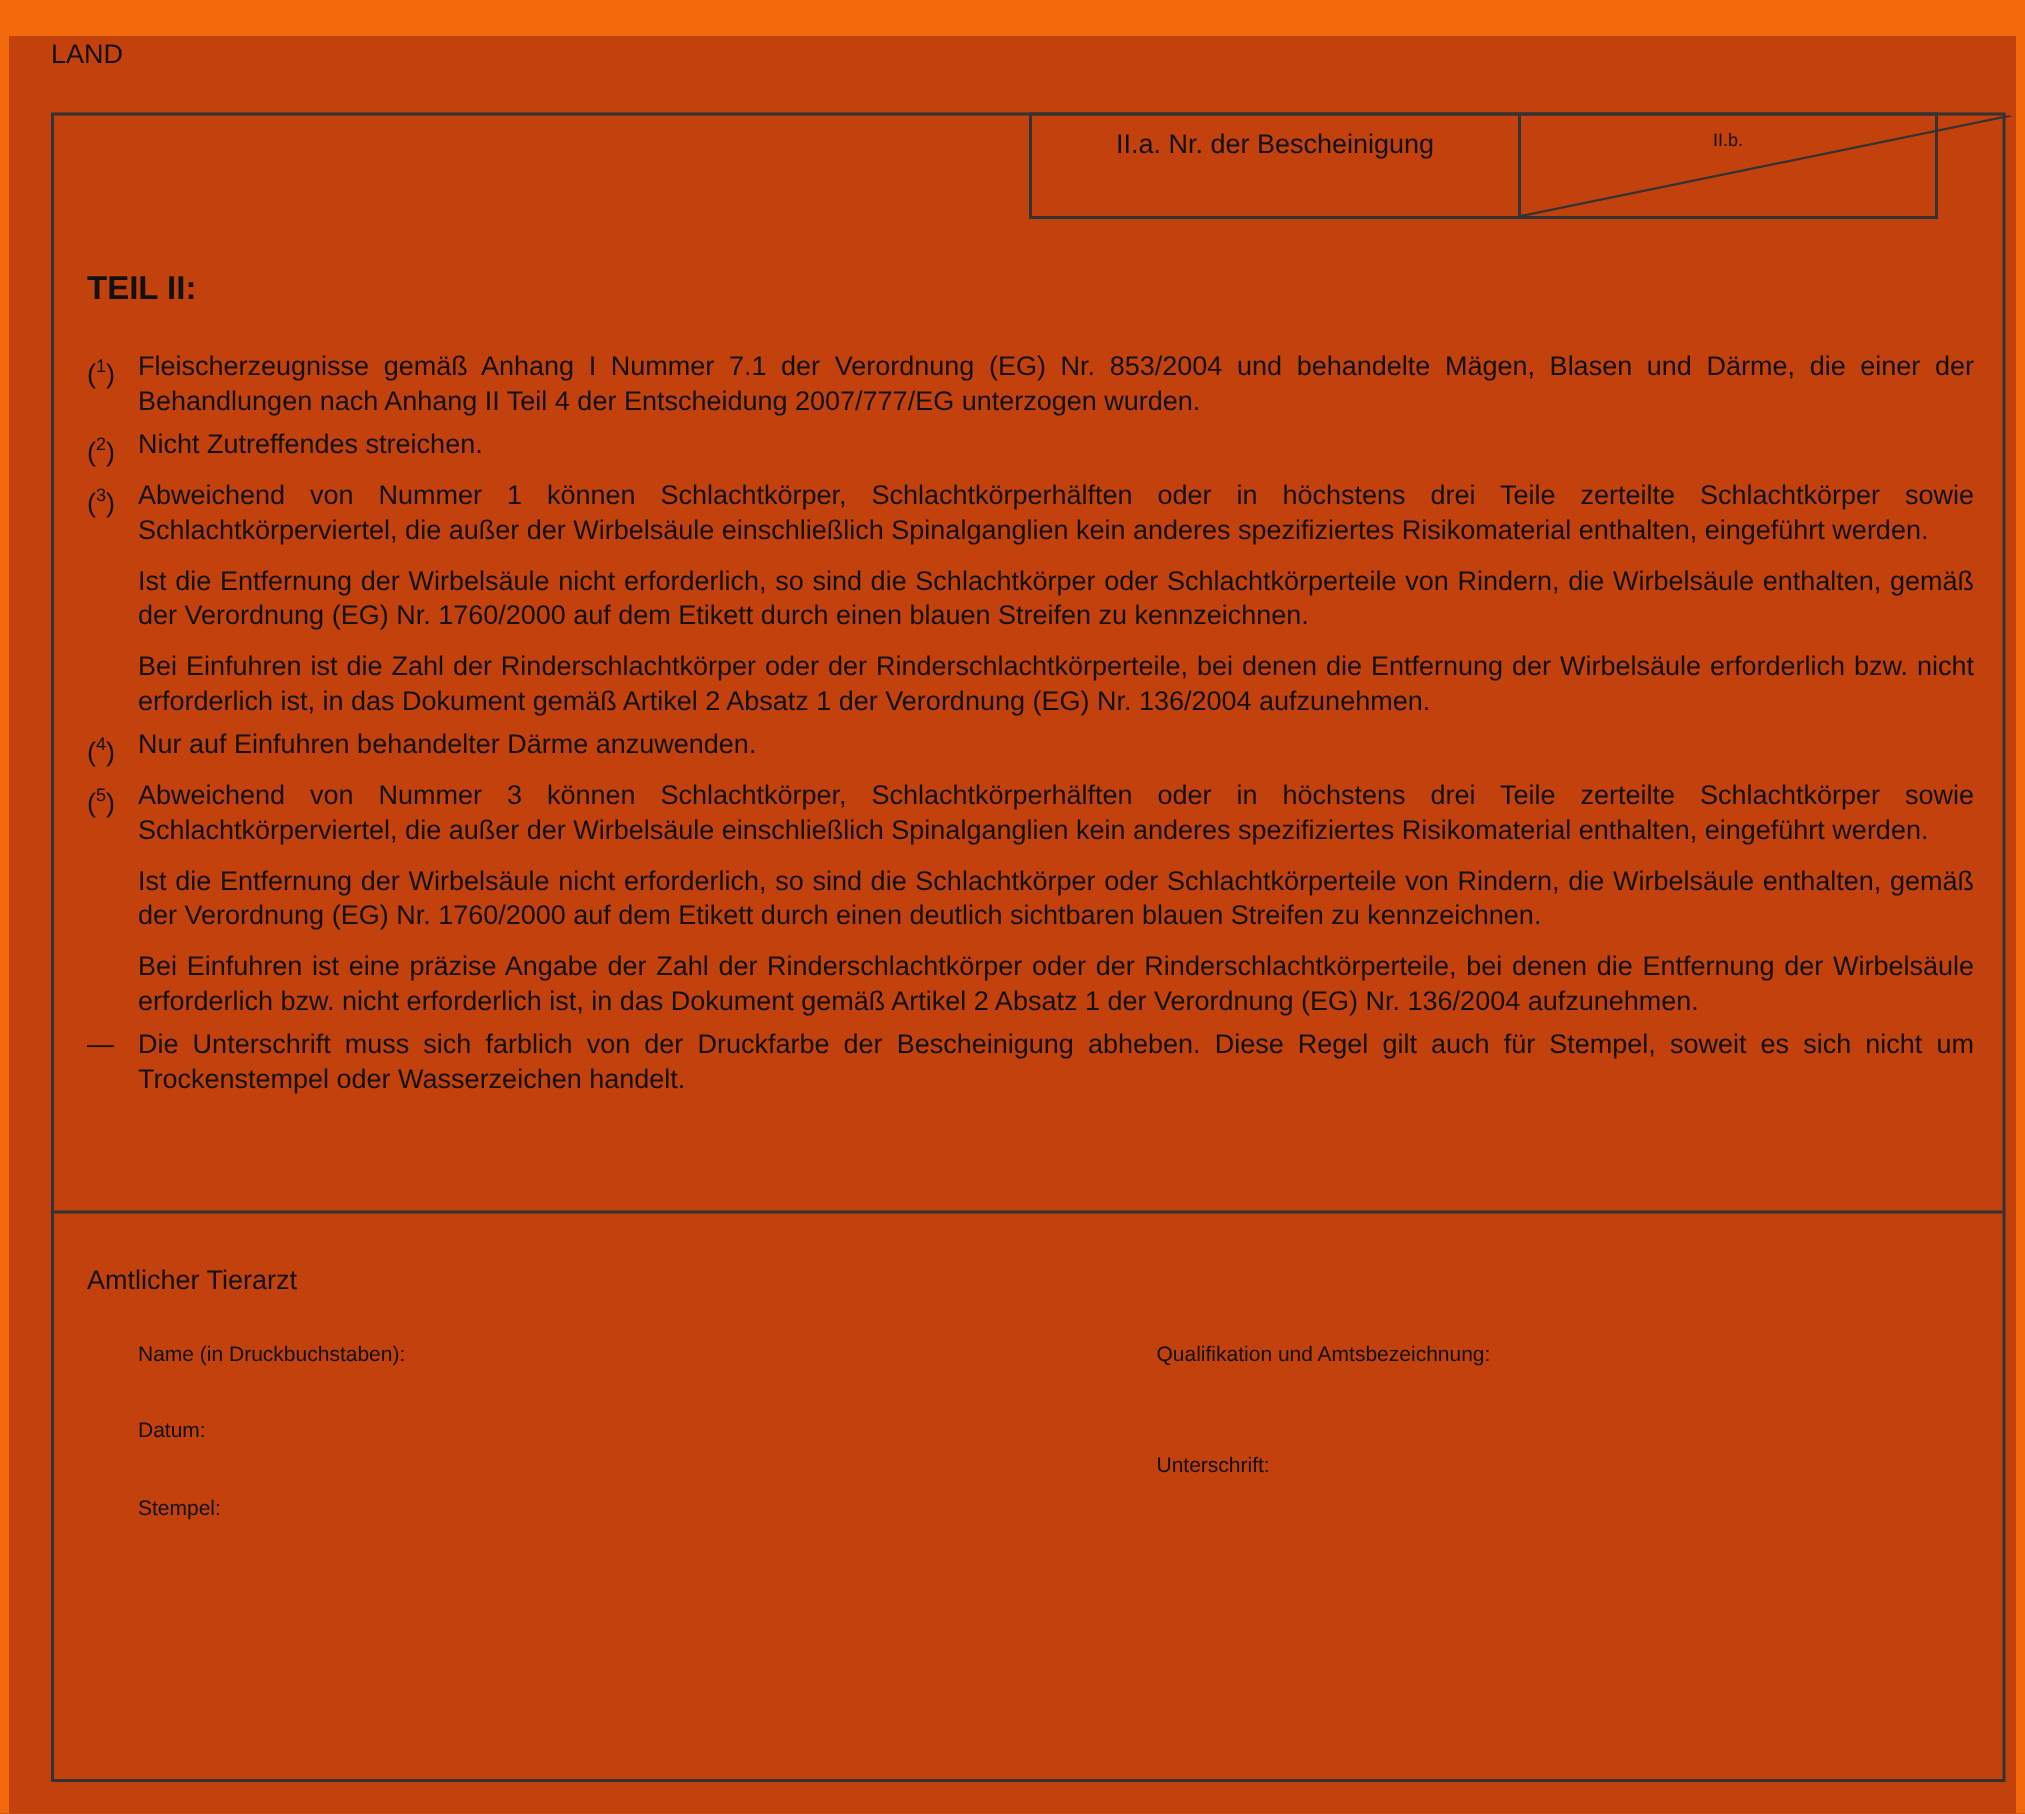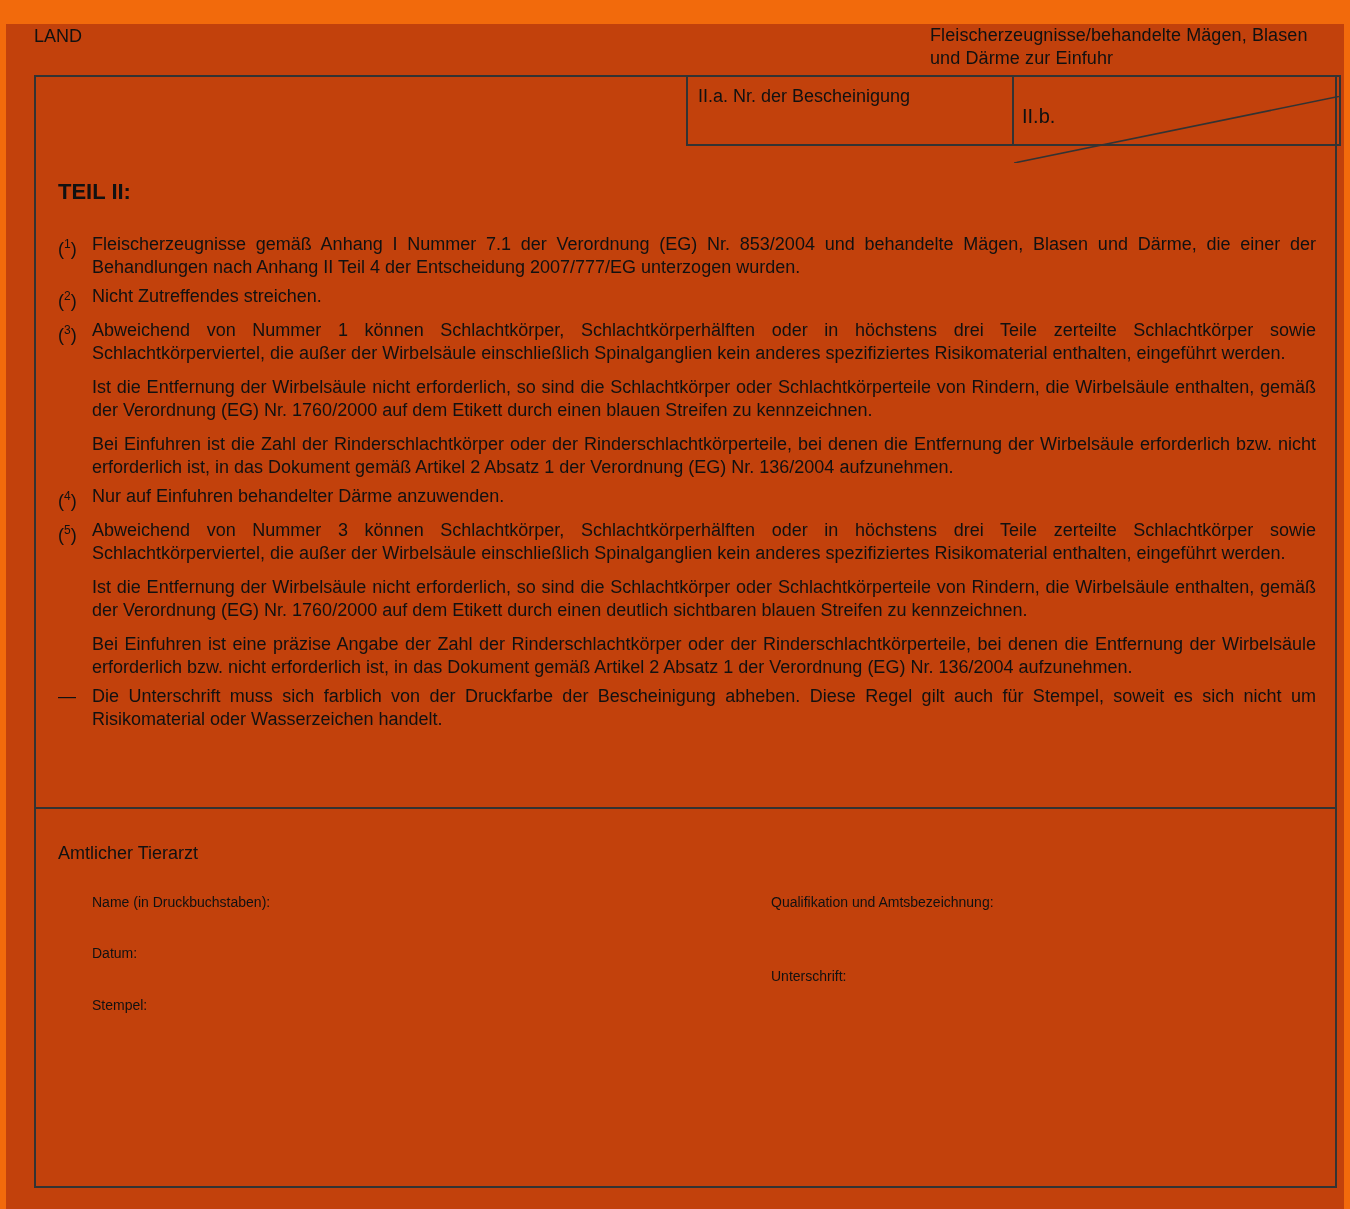--- a/index.html
+++ b/index.html
@@ -19,29 +19,29 @@
   }
   .hdr-right {
     position: absolute; left: 924px; top: 0px; font-size: 18px; line-height: 23px;
     letter-spacing: 0.1px;
   }
   .frame {
     position: absolute; left: 28px; top: 51px; width: 1303px; height: 1113px;
     border: 2px solid #333; box-sizing: border-box;
   }
   .cert-box {
-    position: absolute; left: 650px; top: -2px; width: 655px; height: 71px;
-    border: 2px solid #333; box-sizing: border-box; display: flex;
+    position: absolute; left: 650px; top: -2px; width: 606px; height: 71px;
+    border: 2px solid #333; box-sizing: border-box; display: flex; text-align: center;
   }
   .cert-a {
     width: 326px; border-right: 2px solid #333; box-sizing: border-box;
     padding: 9px 10px; font-size: 18px;
   }
   .cert-b {
-    flex: 1; position: relative; padding: 9px 8px; font-size: 20px; margin-top: 19px;
+    flex: 1; position: relative; padding: 9px 8px; font-size: 12px;
   }
   .cert-b svg { position: absolute; left: 0; top: 0; }
   .part {
     position: absolute; left: 22px; top: 102px; font-size: 22px; font-weight: bold;
   }
   .notes {
     position: absolute; left: 22px; top: 156px; width: 1258px;
     font-size: 18px; line-height: 23px;
   }
   .note { display: flex; margin-bottom: 6px; text-align: justify; }
@@ -55,24 +55,20 @@
     border-top: 2px solid #333;
   }
   .sig-title { position: absolute; left: 22px; top: 766px; font-size: 18px; }
   .sig-field { position: absolute; font-size: 14px; }
 </style>
 </head>
 <body>
 
 <div class="page">
   <div class="hdr-left">LAND</div>
-  <div class="hdr-right">
-    <div>Fleischerzeugnisse/behandelte Mägen, Blasen</div>
-    <div>und Därme zur Einfuhr</div>
-  </div>
 
   <div class="frame">
     <div class="cert-box">
       <div class="cert-a">
         <span>II.a. Nr. der Bescheinigung</span>
       </div>
       <div class="cert-b">
         <svg width="327" height="67" viewBox="0 0 327 67">
           <line x1="0" y1="67" x2="327" y2="0" stroke="#333" stroke-width="1.5"></line>
         </svg>
@@ -113,21 +109,21 @@
         <div class="note-mark">(<sup>5</sup>)</div>
         <div class="note-body">
           <p>Abweichend von Nummer 3 können Schlachtkörper, Schlachtkörperhälften oder in höchstens drei Teile zerteilte Schlachtkörper sowie Schlachtkörperviertel, die außer der Wirbelsäule einschließlich Spinalganglien kein anderes spezifiziertes Risikomaterial enthalten, eingeführt werden.</p>
           <p>Ist die Entfernung der Wirbelsäule nicht erforderlich, so sind die Schlachtkörper oder Schlachtkörperteile von Rindern, die Wirbelsäule enthalten, gemäß der Verordnung (EG) Nr. 1760/2000 auf dem Etikett durch einen deutlich sichtbaren blauen Streifen zu kennzeichnen.</p>
           <p>Bei Einfuhren ist eine präzise Angabe der Zahl der Rinderschlachtkörper oder der Rinderschlachtkörperteile, bei denen die Entfernung der Wirbelsäule erforderlich bzw. nicht erforderlich ist, in das Dokument gemäß Artikel 2 Absatz 1 der Verordnung (EG) Nr. 136/2004 aufzu­nehmen.</p>
         </div>
       </div>
       <div class="note">
         <div class="note-mark">—</div>
         <div class="note-body">
-            <p>Die Unterschrift muss sich farblich von der Druckfarbe der Bescheinigung abheben. Diese Regel gilt auch für Stempel, soweit es sich nicht um Risikomaterial oder Wasserzeichen handelt.</p>
+            <p>Die Unterschrift muss sich farblich von der Druckfarbe der Bescheinigung abheben. Diese Regel gilt auch für Stempel, soweit es sich nicht um Trockenstempel oder Wasserzeichen handelt.</p>
           </div>
       </div>
     </div>
 
     <div class="divider"></div>
 
     <div class="sig-title">Amtlicher Tierarzt</div>
     <div class="sig-field" style="left:56px; top:817px;">Name (in Druckbuchstaben):</div>
     <div class="sig-field" style="left:56px; top:868px;text-align:center;">Datum:</div>
     <div class="sig-field" style="left:56px; top:920px;">Stempel:</div>

